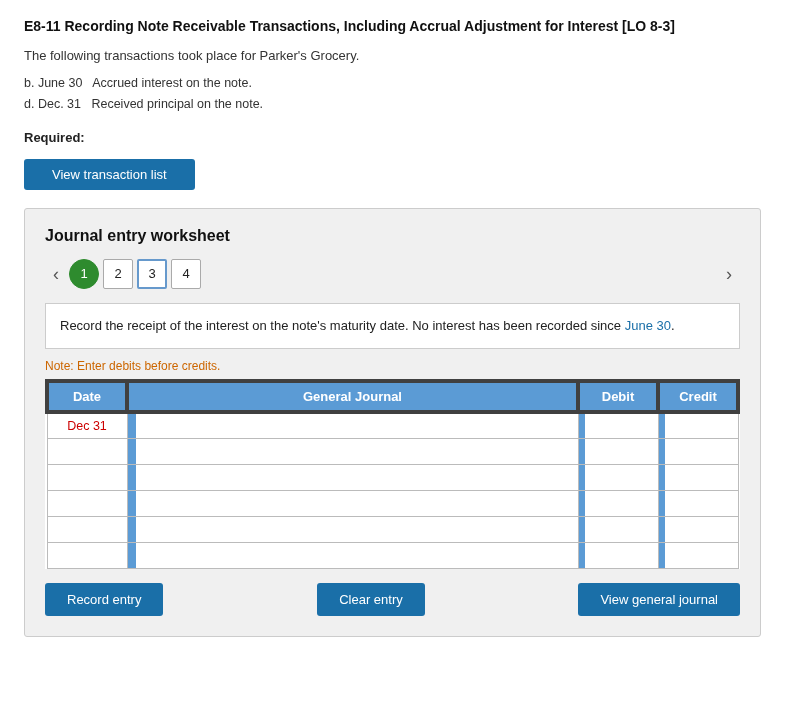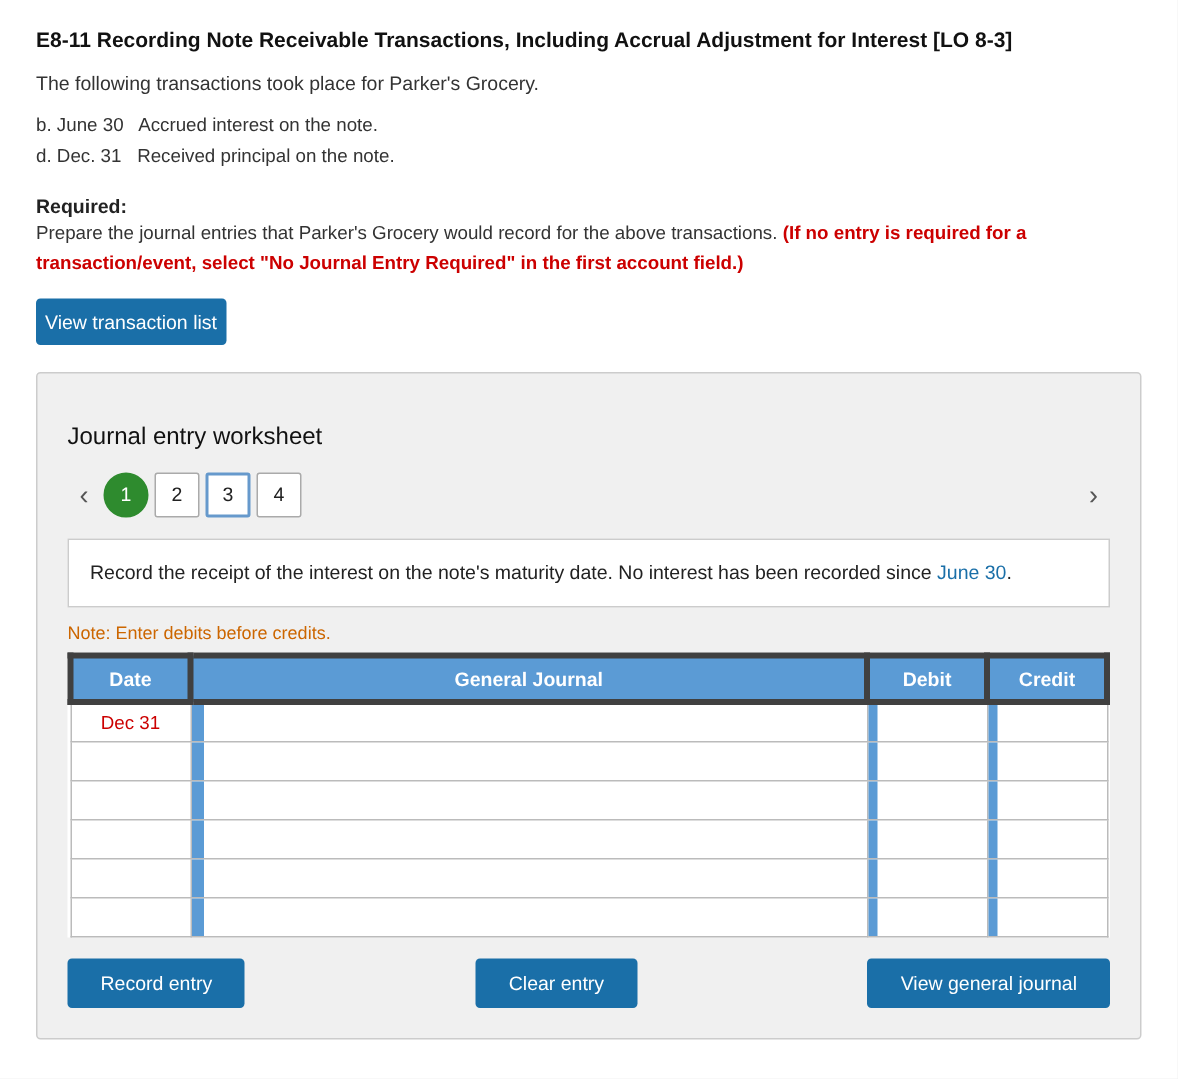--- a/index.html
+++ b/index.html
@@ -47,38 +47,37 @@
     }
     .required-desc .red {
       color: #cc0000;
       font-weight: bold;
     }
     .view-btn {
       display: inline-block;
       background: #1a6fa8;
       color: #fff;
       border: none;
-      padding: 8px 6px;
+      padding: 8px 28px;
       font-size: 13px;
       cursor: pointer;
       border-radius: 3px;
       margin-bottom: 18px;
     }
     .worksheet-container {
       background: #f0f0f0;
       border: 1px solid #ccc;
       border-radius: 3px;
       padding: 18px 20px 20px 20px;
     }
     .worksheet-title {
       font-size: 16px;
-      font-weight: normal;
+      font-weight: bold;
       margin-bottom: 14px;
       color: #111;
-      margin-top: 16px;
     }
     .nav-row {
       display: flex;
       align-items: center;
       margin-bottom: 14px;
       gap: 0;
     }
     .nav-arrow {
       background: none;
       border: none;
@@ -255,24 +254,20 @@
   </div>
   <div>
     <span>d. Dec. 31 &nbsp;</span>
     <span>Received principal on the note.</span>
   </div>
 </div>
 
 
 <div class="required-section">
   <div class="required-label">Required:</div>
-  <div class="required-desc">
-    <span>Prepare the journal entries that Parker's Grocery would record for the above transactions.</span>
-    <span class="red">(If no entry is required for a transaction/event, select "No Journal Entry Required" in the first account field.)</span>
-  </div>
 </div>
 
 
 <button class="view-btn">View transaction list</button>
 
 
 <div class="worksheet-container">
 
   <div class="worksheet-title">Journal entry worksheet</div>
 

